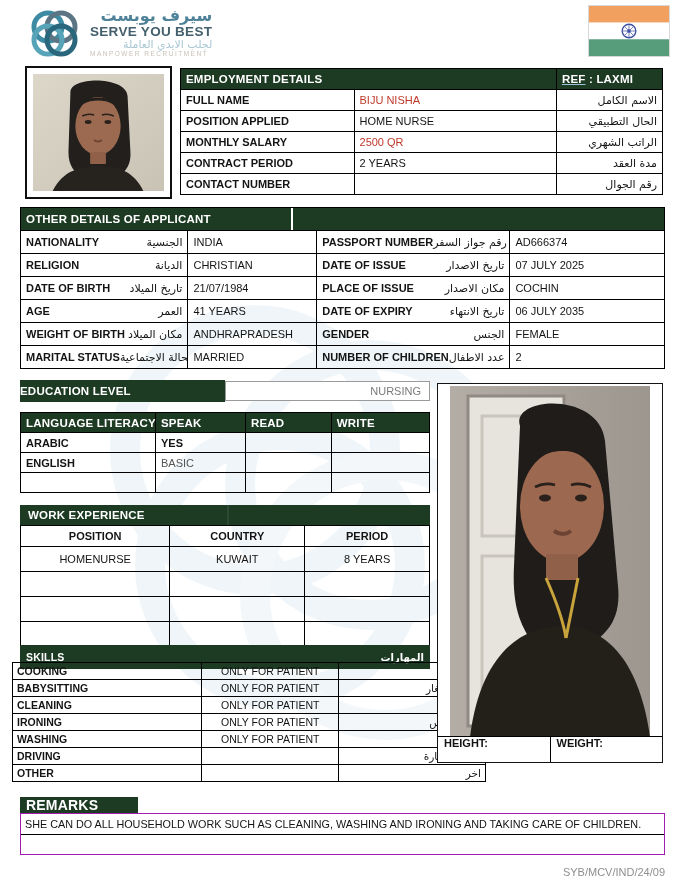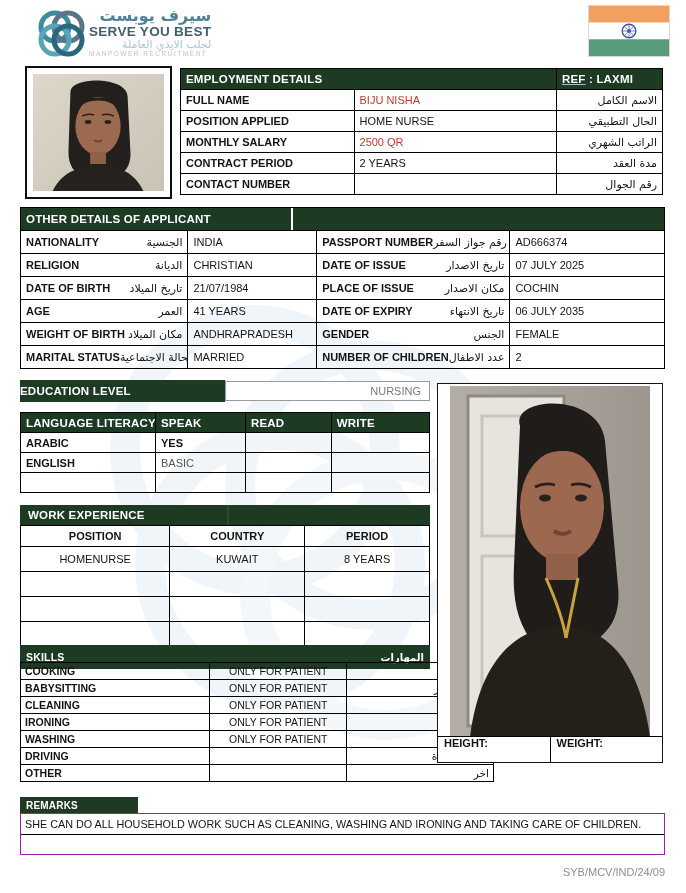--- a/index.html
+++ b/index.html
@@ -16,21 +16,21 @@
   .lbl { font-weight:bold; }
   .val {}
   .red { color:#c0392b; }
   .gray { color:#7a7a7a; }
   .ar { font-family:"DejaVu Sans",sans-serif; }
   .flex { display:flex; justify-content:space-between; align-items:center; }
   .center { text-align:center; }
   .right { text-align:right;padding-left:44px; }
 
   
-  .logo-wrap { left:34px; top:6px; display:flex; }
+  .logo-wrap { left:27px; top:6px; display:flex; gap:8px; }
   .logo-text { line-height:1.05; padding-top:2px; }
   .logo-ar-top { font-size:16px; font-weight:bold; color:#4e8299; font-family:"DejaVu Sans",sans-serif; }
   .logo-name { font-size:13.5px; font-weight:bold; color:#44606d; letter-spacing:.3px; }
   .logo-ar-sub { font-size:11px; color:#a9c7d3; font-family:"DejaVu Sans",sans-serif; }
   .logo-tag { font-size:6.5px; color:#c9c2b6; letter-spacing:1.5px; }
   .flag { left:588px; top:5px; width:82px; height:52px; border:1px solid #d8d8d8; }
 
   
   .headshot-box { left:25px; top:66px; width:147px; height:133px; border:2px solid #101010; background:#fff; padding:6px; }
   .headshot-box svg { width:100%; height:100%; display:block; }
@@ -55,33 +55,33 @@
 
   
   .work-bar { left:20px; top:505px; width:410px; height:20px; display:flex; align-items:center; padding-left:8px; }
   .work-bar-div { position:absolute; left:207px; top:0; width:2px; height:20px; background:#2c4a33; }
   .t-work { left:20px; top:525px; width:410px; }
   .t-work td.h { height:21px; }
   .t-work td { height:25px; text-align:center; }
 
   
   .skills-bar { left:20px; top:645px; width:410px; height:24px; display:flex; align-items:center; justify-content:space-between; padding:0 6px; }
-  .t-skill { left:20px; top:662px; width:474px; }
+  .t-skill { left:12px; top:662px; width:474px; }
   .t-skill td { height:17px; font-size:10.5px; padding:0 4px; }
 
   
   .photo-box { left:437px; top:383px; width:226px; height:380px; border:1px solid #141414; background:#fff; }
   .selfie { position:absolute; left:12px; top:2px; width:200px; height:351px; }
   .selfie svg { width:100%; height:100%; display:block; }
   .measure-row { position:absolute; left:0; right:0; bottom:0; height:26px; border-top:1px solid #000; display:flex; }
   .measure-cell { flex:1; display:flex; padding-left:6px; font-weight:bold; font-size:11px; }
   .measure-cell + .measure-cell { border-left:1px solid #000; }
 
   
-  .remarks-bar { left:20px; top:797px; width:118px; height:16px; display:flex; align-items:center; padding-left:6px; font-size:10px; }
+  .remarks-bar { left:20px; top:797px; width:118px; height:16px; display:flex; align-items:center; padding-left:6px; font-size:14px; }
   .remarks-box { left:20px; top:813px; width:645px; height:42px; border:1px solid #a21caf; background:transparent; }
   .remarks-row1 { height:21px; border-bottom:1px solid #000; display:flex; align-items:center; padding-left:4px; font-size:10.8px; white-space:nowrap; }
   .remarks-row2 { height:20px; }
 
   
   .footer-code { right:21px; top:866px; font-size:11px; color:#8f8f8f; }
 
   .watermark { left:30px; top:235px; opacity:0.10; pointer-events:none; }
 </style>
 </head>

